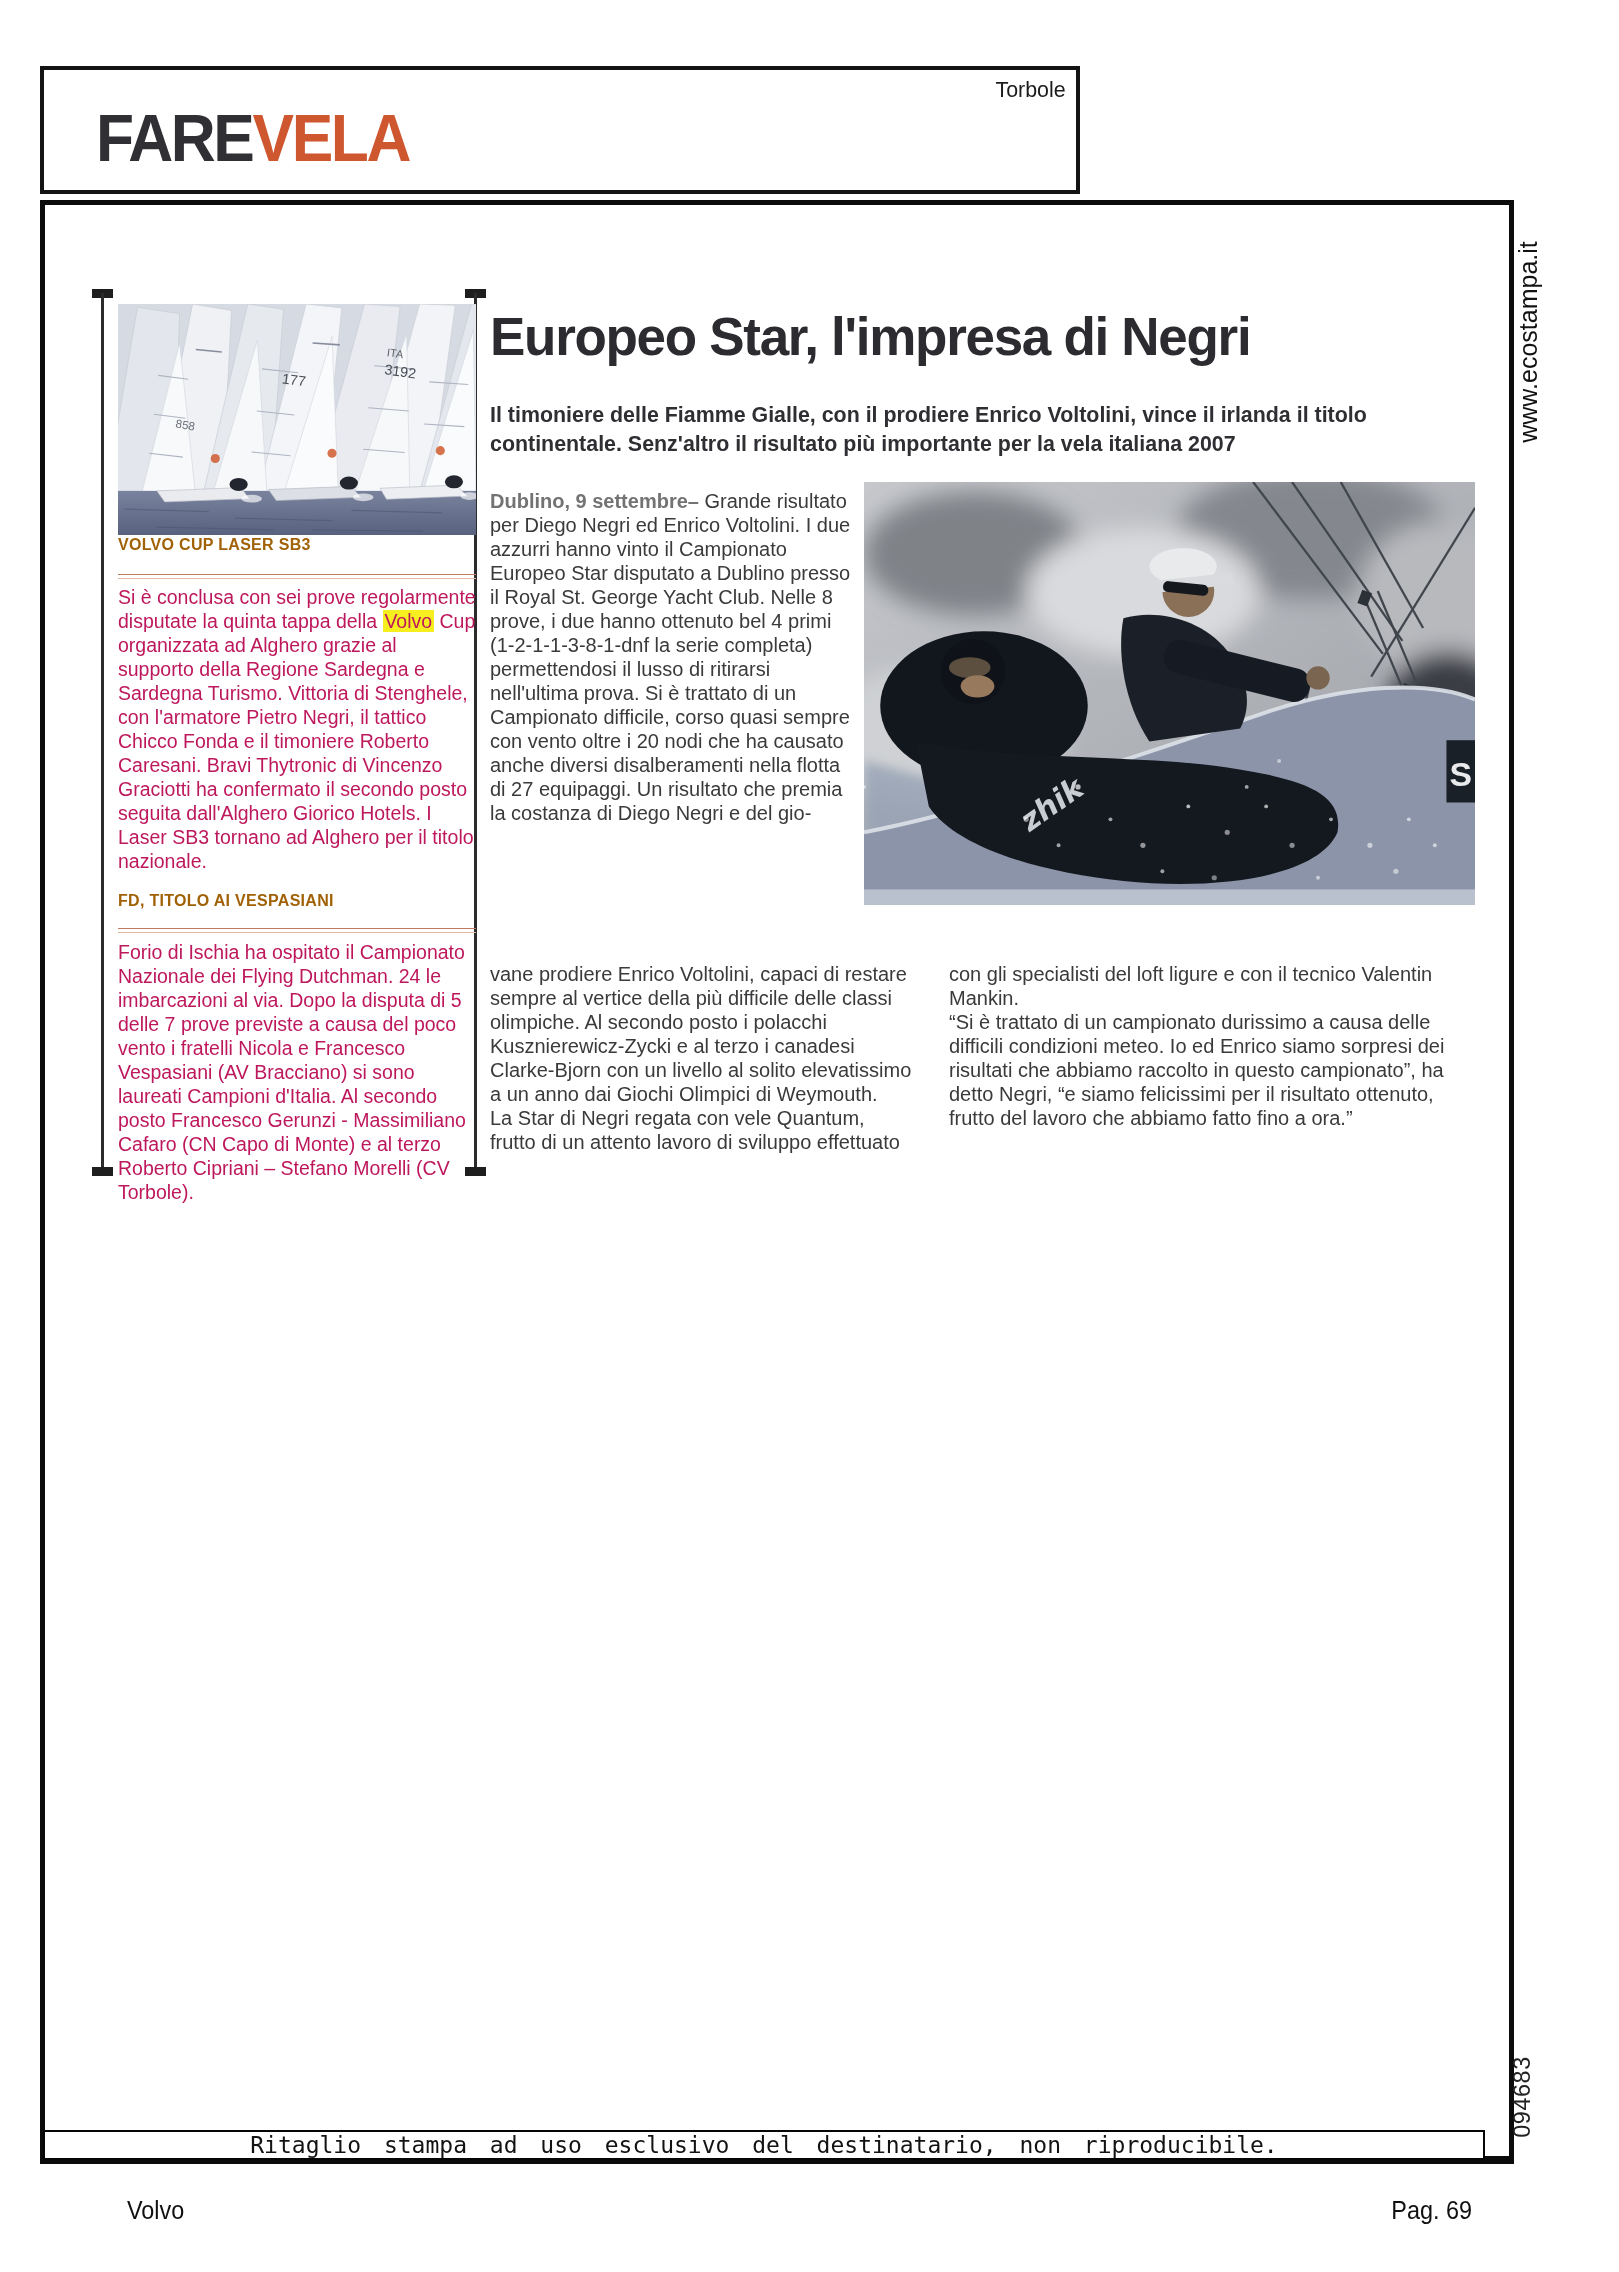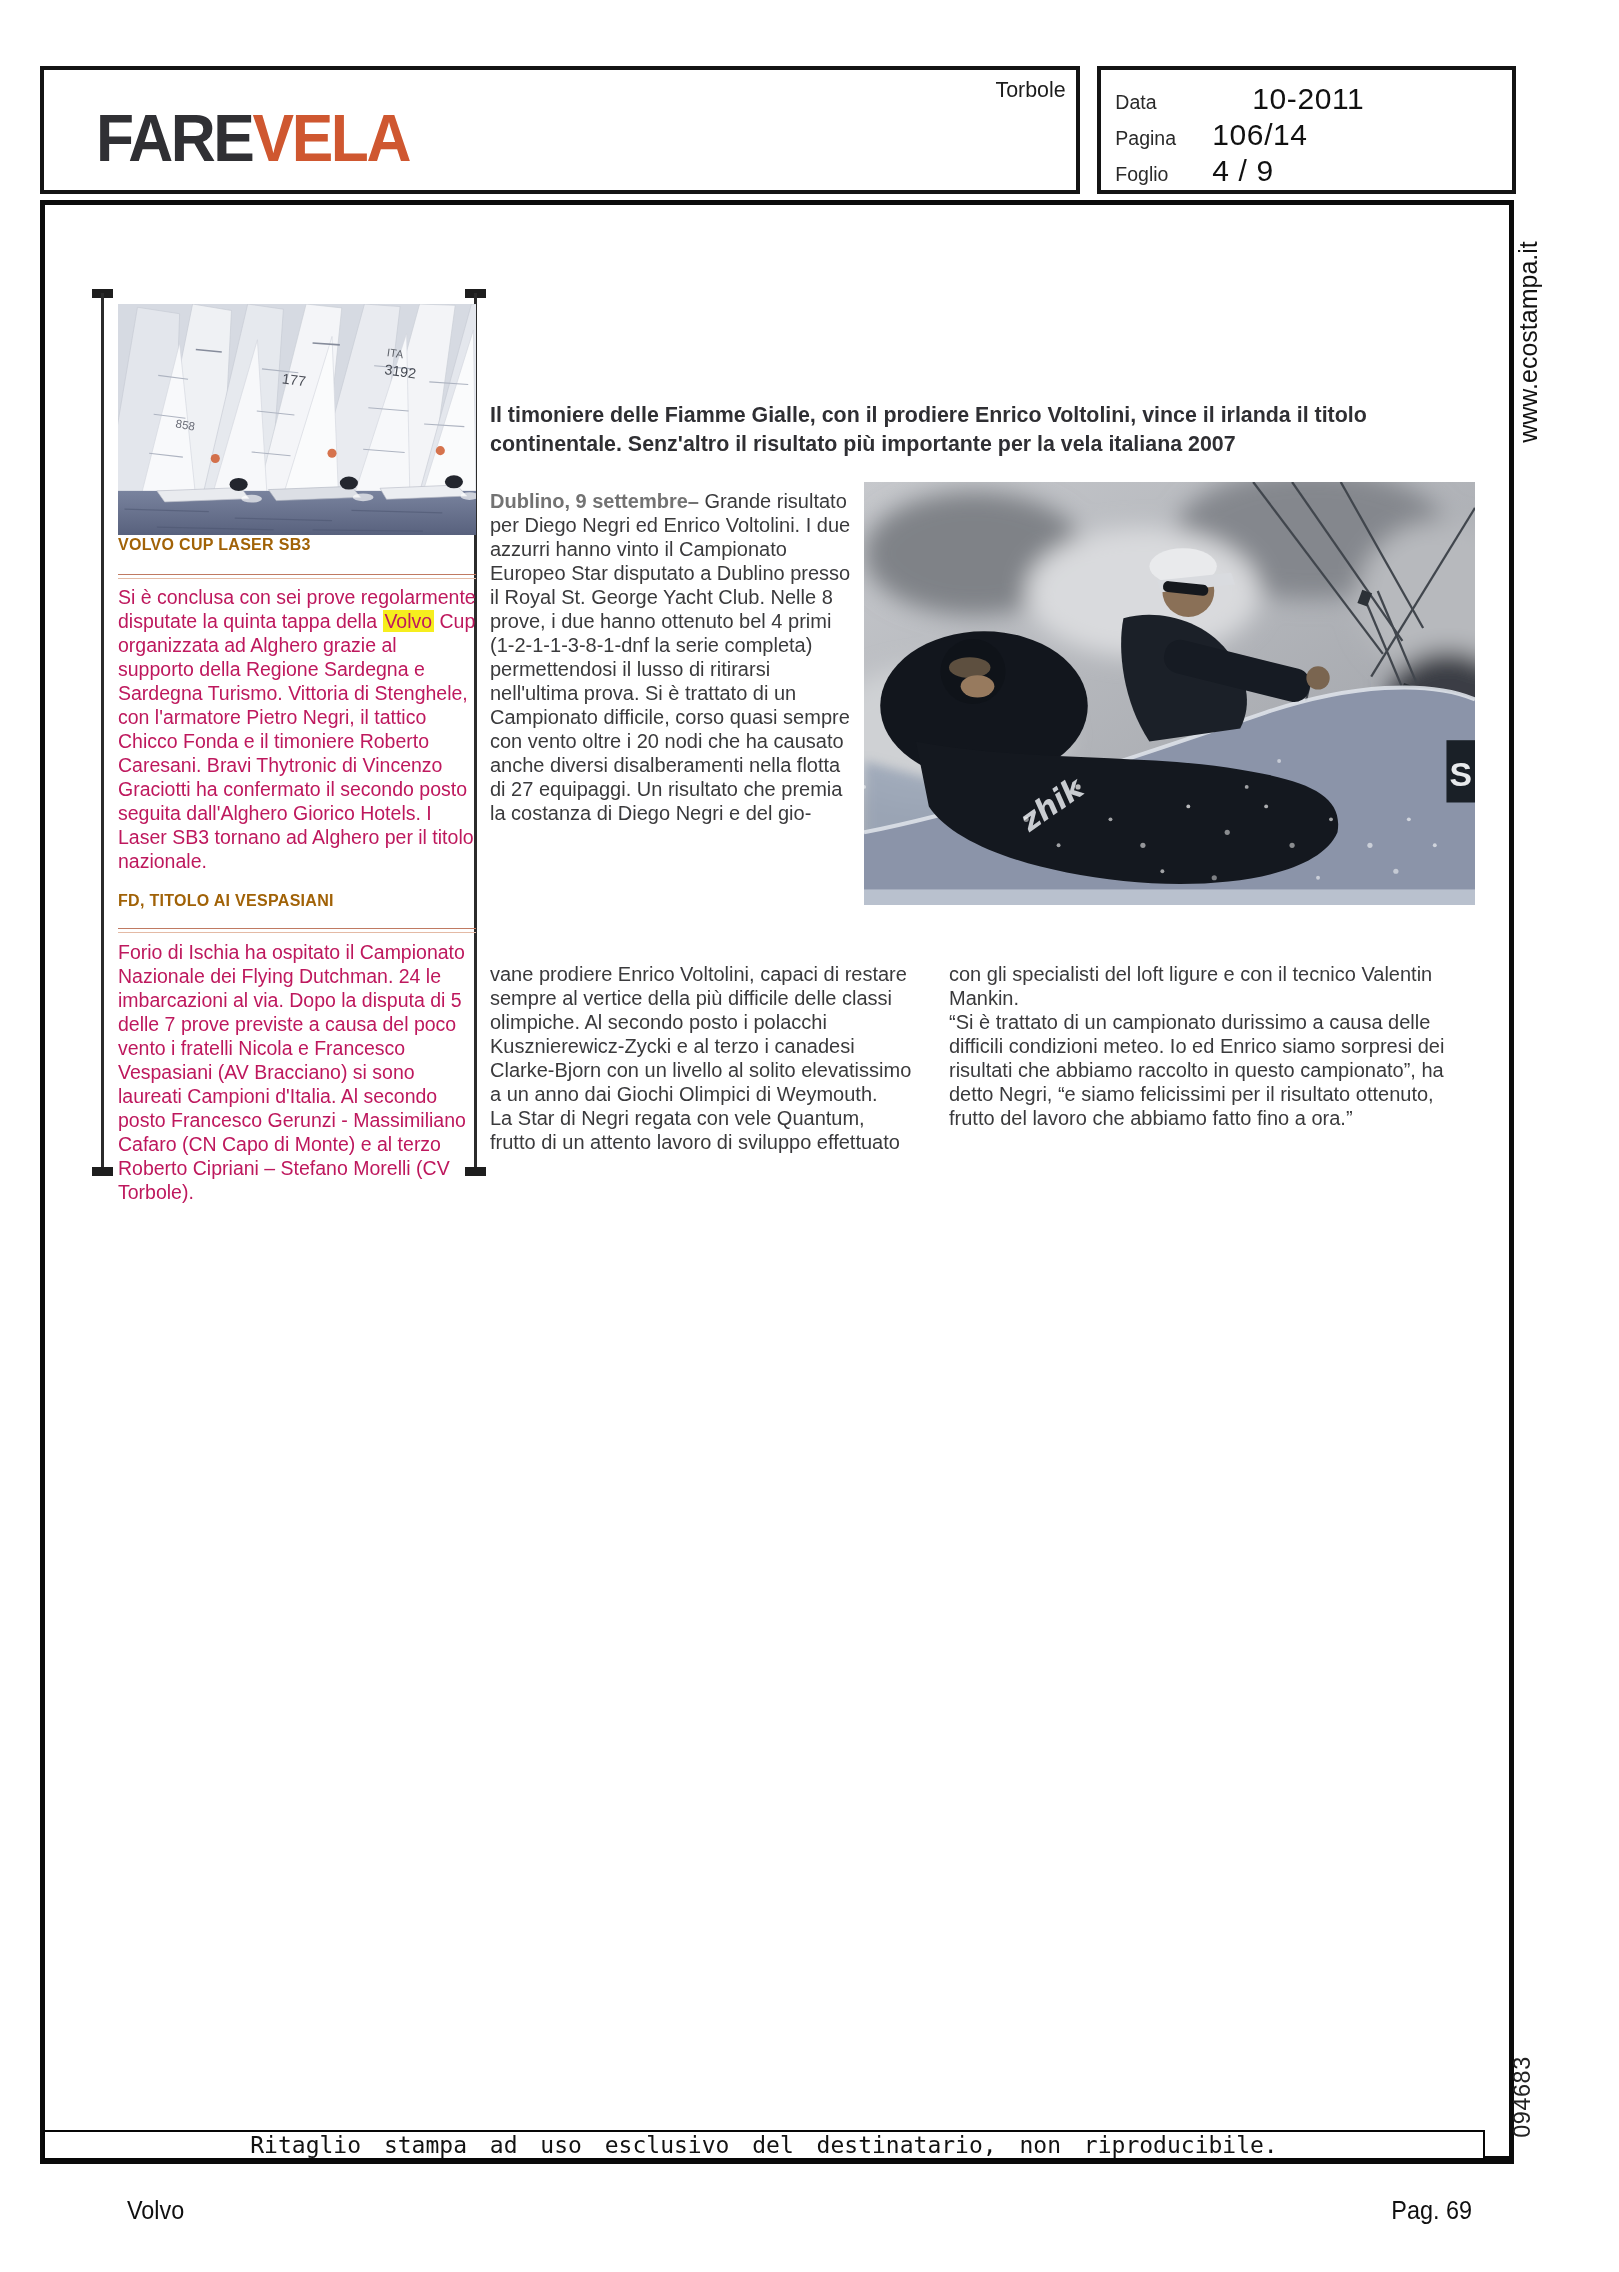--- a/index.html
+++ b/index.html
@@ -56,34 +56,20 @@
 
 <div class="page">
 
   <div class="abs masthead">
     <div class="abs logo" style="left:52px;top:34px;">
       <span class="fare">FARE</span><span class="vela">VELA</span>
     </div>
     <div class="abs" style="right:10.4px;top:7.8px;font-size:21.4px;color:#1c1c1c;">Torbole</div>
   </div>
 
-  <div class="abs metabox">
-    <div class="metarow r1">
-      <span class="lbl">Data</span>
-      <span class="val">10-2011</span>
-    </div>
-    <div class="metarow">
-      <span class="lbl">Pagina</span>
-      <span class="val">106/14</span>
-    </div>
-    <div class="metarow">
-      <span class="lbl">Foglio</span>
-      <span class="val">4 / 9</span>
-    </div>
-  </div>
 
   <div class="abs mainbox"></div>
 
   <div class="abs clipcap" style="left:92px;top:289px;width:21px;"></div>
   <div class="abs clipline" style="left:101px;top:293px;height:881px;"></div>
   <div class="abs clipcap" style="left:92px;top:1167px;width:21px;"></div>
   <div class="abs clipcap" style="left:465px;top:289px;width:21px;"></div>
   <div class="abs clipline" style="left:474px;top:293px;height:881px;"></div>
   <div class="abs clipcap" style="left:465px;top:1167px;width:21px;"></div>
 
@@ -163,20 +149,21 @@
   <div class="abs sechead" style="left:118px;top:536px;">VOLVO CUP LASER SB3</div>
   <div class="abs secrule" style="left:118px;top:574px;width:358px;"></div>
   <div class="abs sidetext" style="left:118px;top:585px;width:358px;">
     <span>Si è conclusa con sei prove regolarmente disputate la quinta tappa della </span><span class="hl">Volvo</span><span> Cup organizzata ad Alghero grazie al supporto della Regione Sardegna e Sardegna Turismo. Vittoria di Stenghele, con l'armatore Pietro Negri, il tattico Chicco Fonda e il timoniere Roberto Caresani. Bravi Thytronic di Vincenzo Graciotti ha confermato il secondo posto seguita dall'Alghero Giorico Hotels. I Laser SB3 tornano ad Alghero per il titolo nazionale.</span>
   </div>
 
   <div class="abs sechead" style="left:118px;top:892px;">FD, TITOLO AI VESPASIANI</div>
   <div class="abs secrule" style="left:118px;top:928px;width:358px;"></div>
   <div class="abs sidetext" style="left:118px;top:940px;width:358px;">Forio di Ischia ha ospitato il Campionato Nazionale dei Flying Dutchman. 24 le imbarcazioni al via. Dopo la disputa di 5 delle 7 prove previste a causa del poco vento i fratelli Nicola e Francesco Vespasiani (AV Bracciano) si sono laureati Campioni d'Italia. Al secondo posto Francesco Gerunzi - Massimiliano Cafaro (CN Capo di Monte) e al terzo Roberto Cipriani – Stefano Morelli (CV Torbole).</div>
 
+  <div class="abs title" style="left:490px;top:306px;">Europeo Star, l'impresa di Negri</div>
   <div class="abs subtitle" style="left:490px;top:401px;width:992px;">Il timoniere delle Fiamme Gialle, con il prodiere Enrico Voltolini, vince il irlanda il titolo continentale. Senz'altro il risultato più importante per la vela italiana 2007</div>
 
   <div class="abs bodytext" style="left:490px;top:489px;width:362px;">
     <p><span class="dateline">Dublino, 9 settembre–</span><span> Grande risultato per Diego Negri ed Enrico Voltolini. I due azzurri hanno vinto il Campionato Europeo Star disputato a Dublino presso il Royal St. George Yacht Club. Nelle 8 prove, i due hanno ottenuto bel 4 primi (1-2-1-1-3-8-1-dnf la serie completa) permettendosi il lusso di ritirarsi nell'ultima prova. Si è trattato di un Campionato difficile, corso quasi sempre con vento oltre i 20 nodi che ha causato anche diversi disalberamenti nella flotta di 27 equipaggi. Un risultato che premia la costanza di Diego Negri e del gio-</span></p>
   </div>
 
   <div class="abs photo-frame" style="left:864px;top:482px;width:611px;height:423px;">
     <svg width="100%" height="100%" viewBox="0 0 942 652" preserveAspectRatio="none">
       <defs>
         <linearGradient id="bgg" x1="0" y1="0" x2="1" y2="1">

